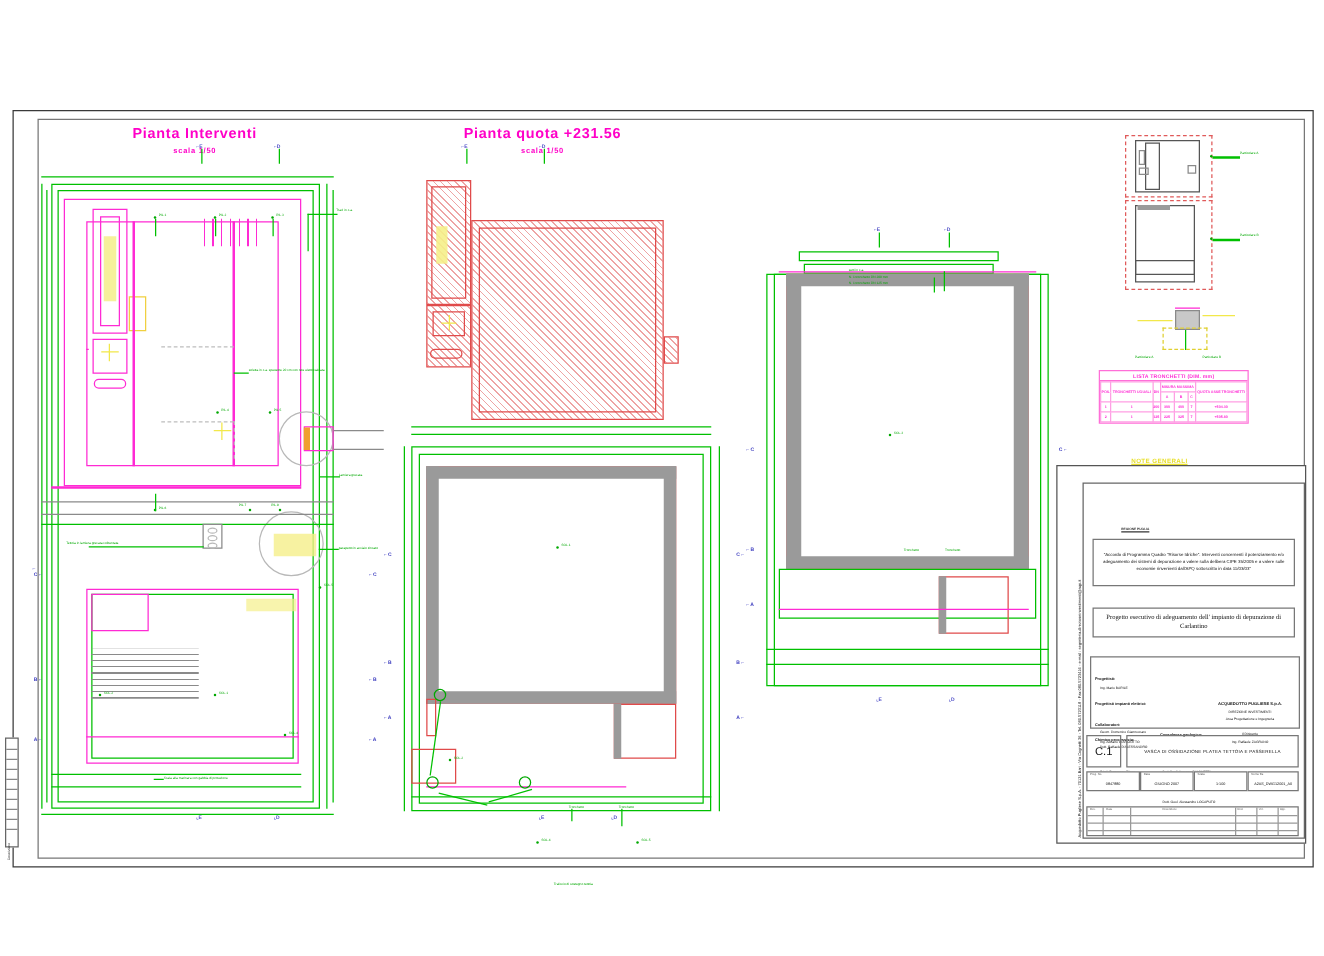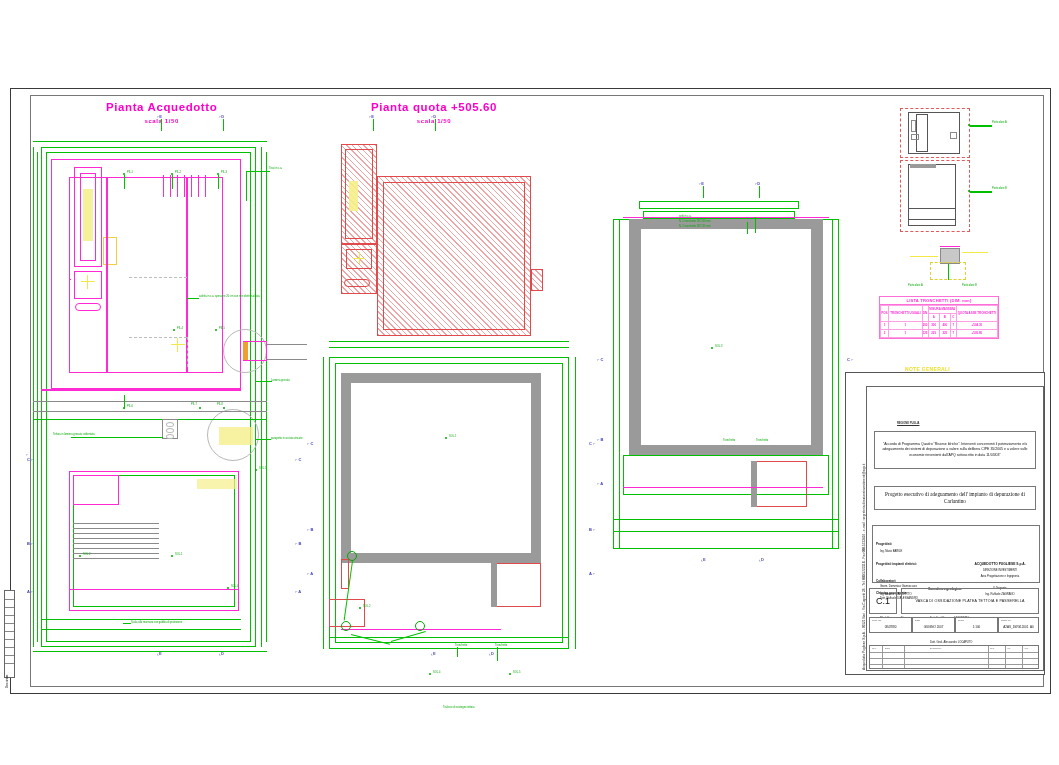--- a/index.html
+++ b/index.html
@@ -102,25 +102,25 @@
        background-image:repeating-linear-gradient(0deg,
          #8a8a8a 0 1px, transparent 1px 5px);}
 </style>
 </head>
 <body>
 
 <div class="sheet">
   <div class="inner-frame"></div>
 
   <div class="plan-title" style="left:95px;top:8px;">
-    <span class="t">Pianta Acquedotto</span>
+    <span class="t">Pianta Interventi</span>
     <span class="s">scala 1/50</span>
   </div>
   <div class="plan-title" style="left:360px;top:8px;">
-    <span class="t">Pianta quota +505.60</span>
+    <span class="t">Pianta quota +231.56</span>
     <span class="s">scala 1/50</span>
   </div>
 
   <div>
 
     <div class="secmark" style="left:146px;top:25px;">⌐E</div>
     <div class="secmark" style="left:208px;top:25px;">⌐D</div>
     <div class="ln grn" style="left:150px;top:30px;width:1px;height:12px;"></div>
     <div class="ln grn" style="left:212px;top:30px;width:1px;height:12px;"></div>
 

